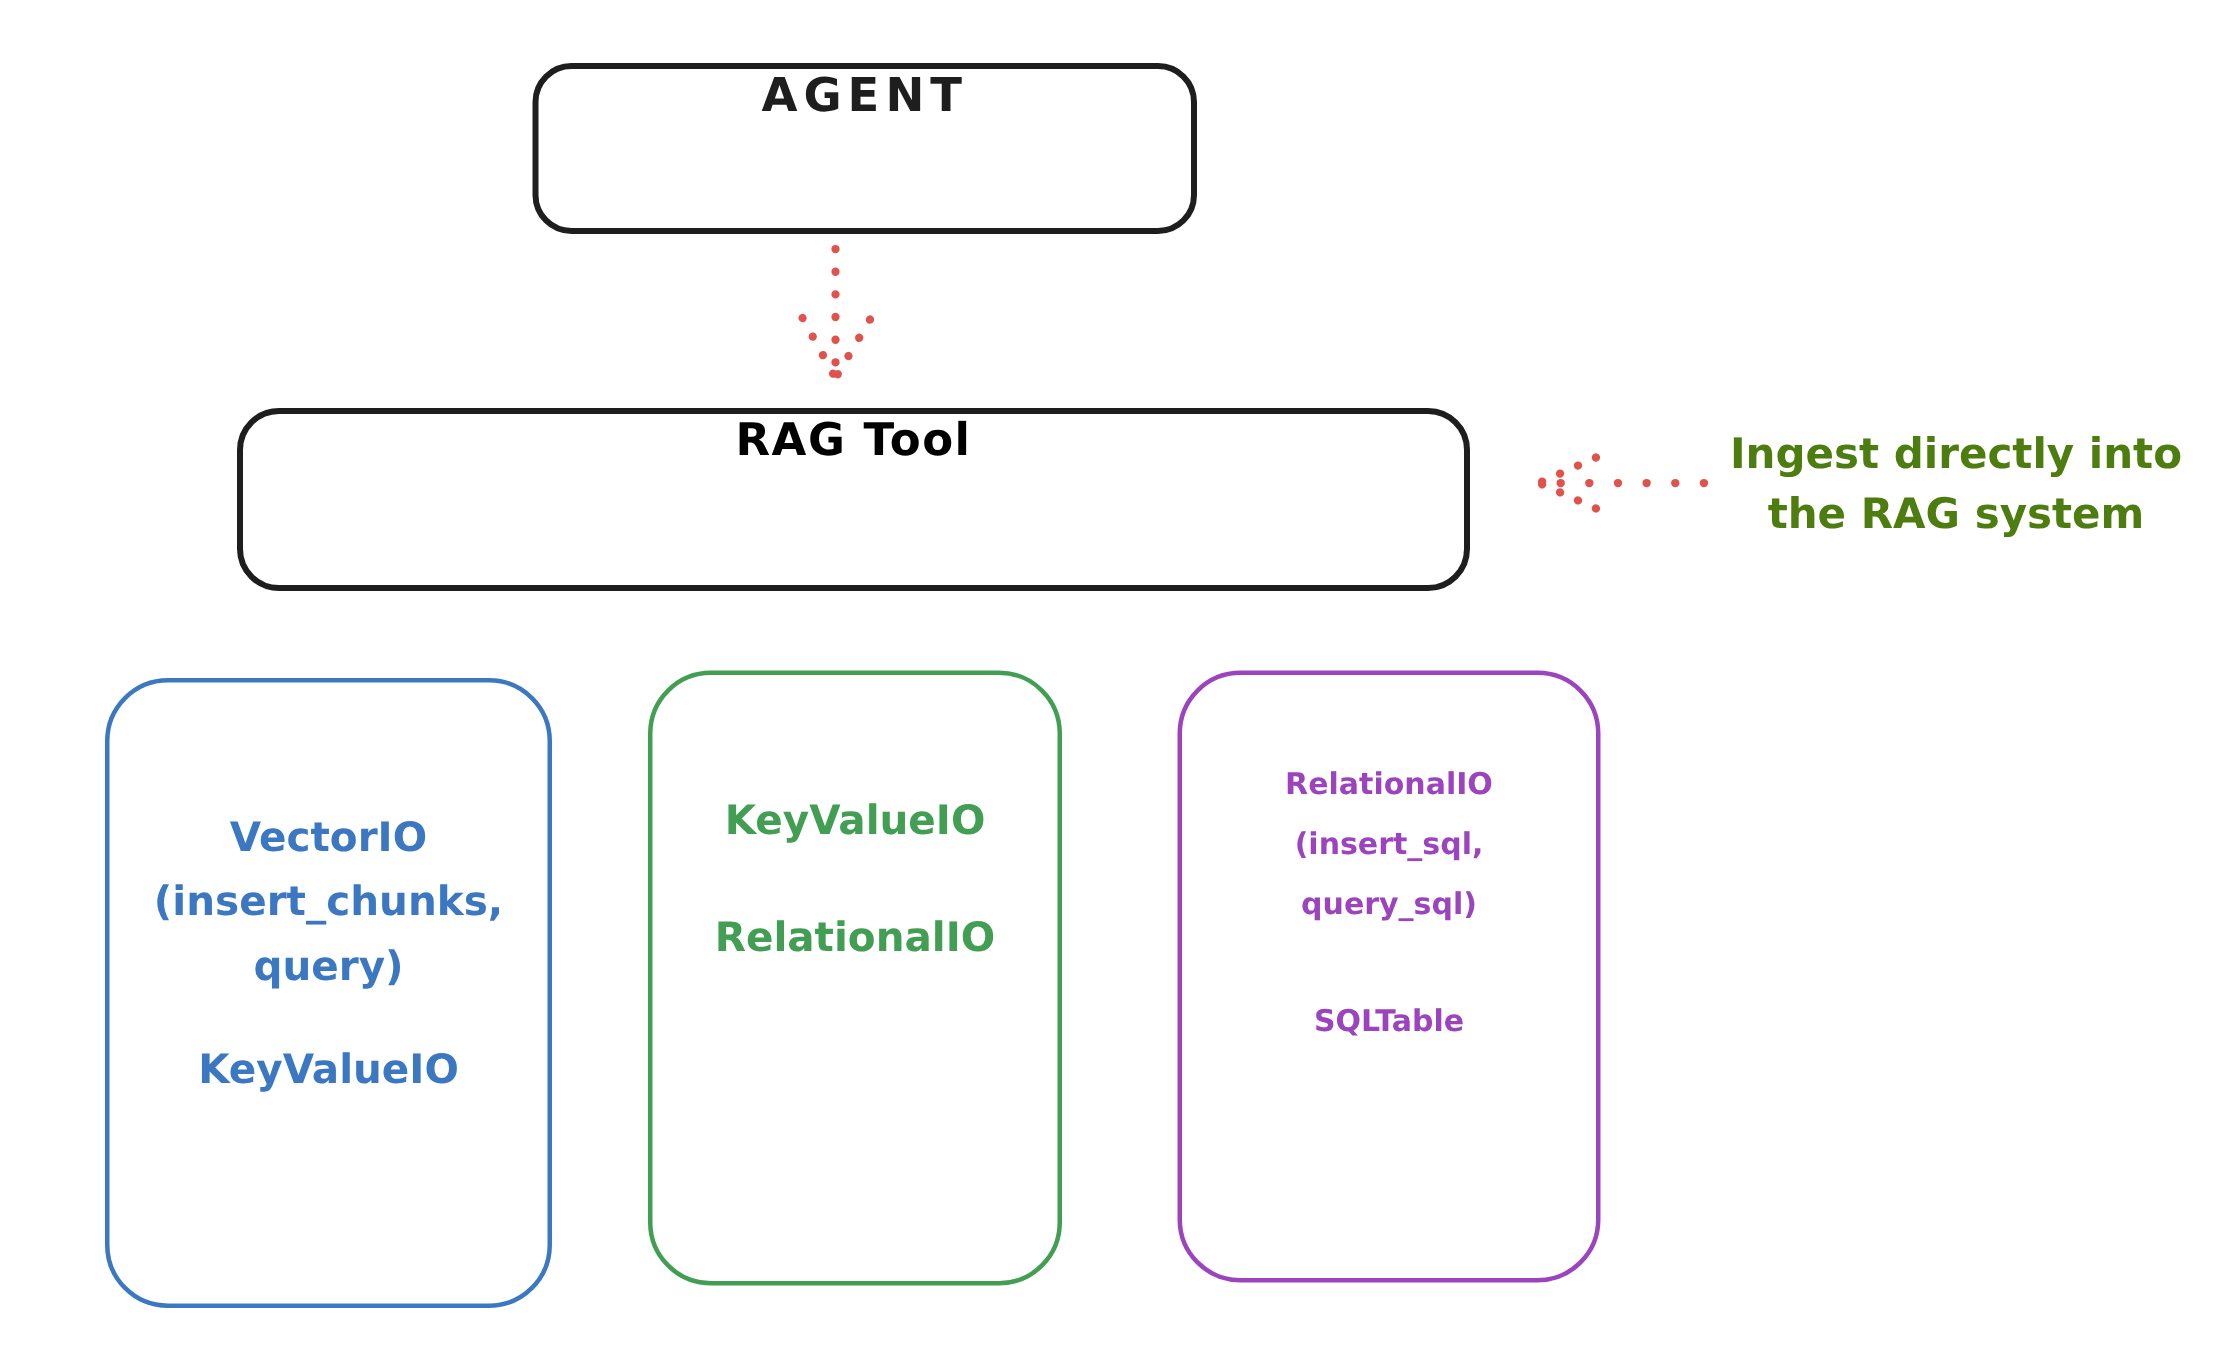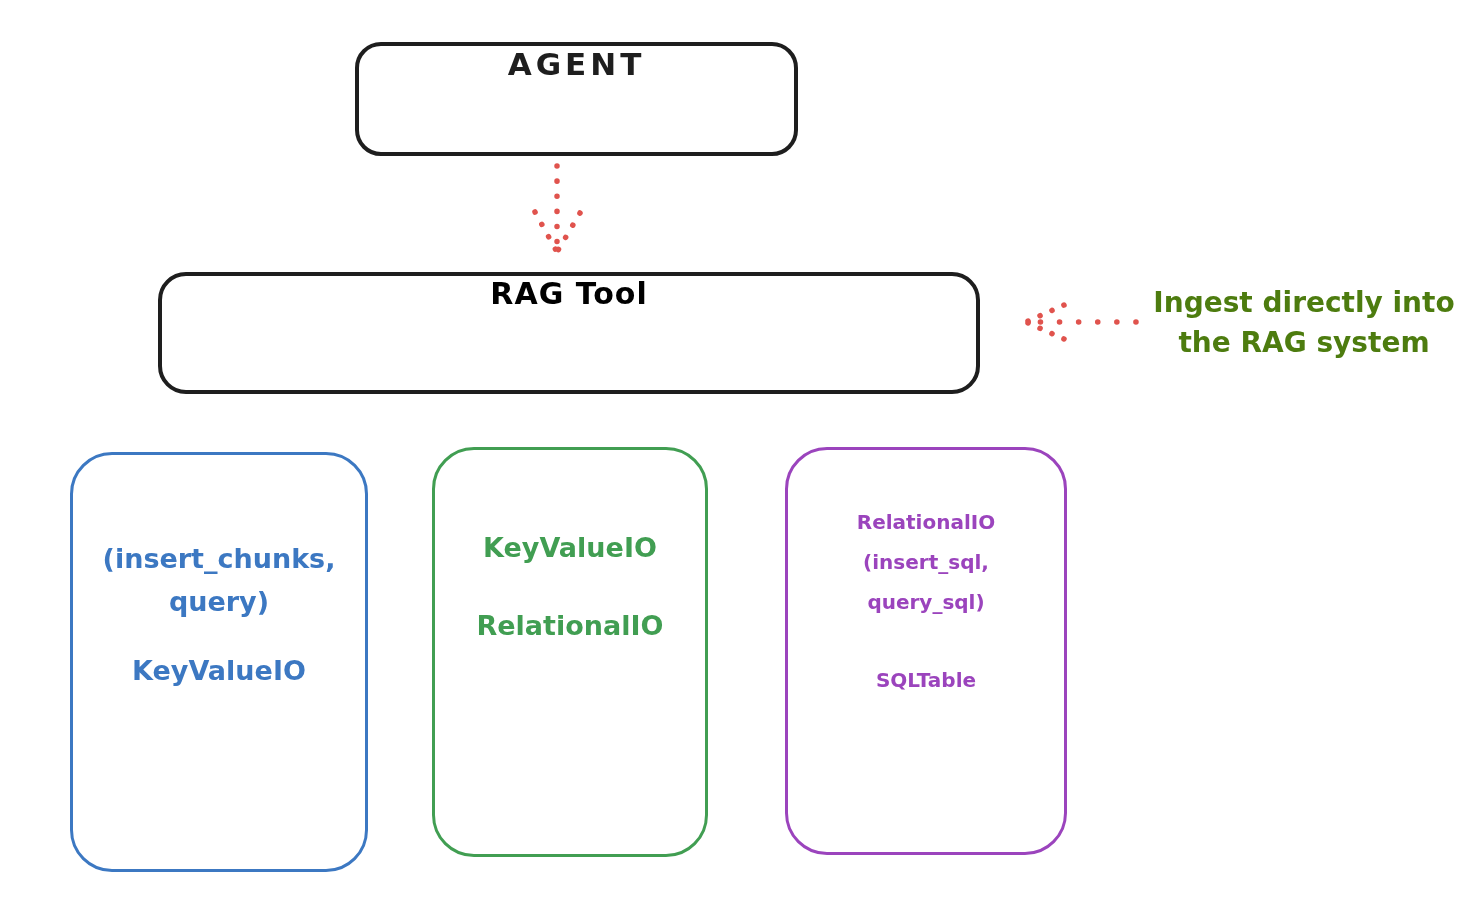--- a/index.html
+++ b/index.html
@@ -127,20 +127,21 @@
       <path d="M52 43 L14 26" stroke-width="5.5" stroke-dasharray="0.1 13"></path>
     </g>
   </svg>
 
   <div class="annotation-text" style="color: #4d7c0f;">
     <span class="line">Ingest directly into</span>
     <span class="line">the RAG system</span>
   </div>
 
   <div class="backend-box backend-vector" style="border-color: rgb(60, 120, 194); color: rgb(60, 120, 194);">
+    <span class="line">VectorIO</span>
     <span class="line">(insert_chunks,</span>
     <span class="line">query)</span>
     <span class="line index-name">KeyValueIO</span>
   </div>
 
   <div class="backend-box backend-keyvalue" style="border-color: rgb(65, 158, 82); color: rgb(65, 158, 82);">
     <span class="line">KeyValueIO</span>
     <span class="line index-name">RelationalIO</span>
   </div>
 

